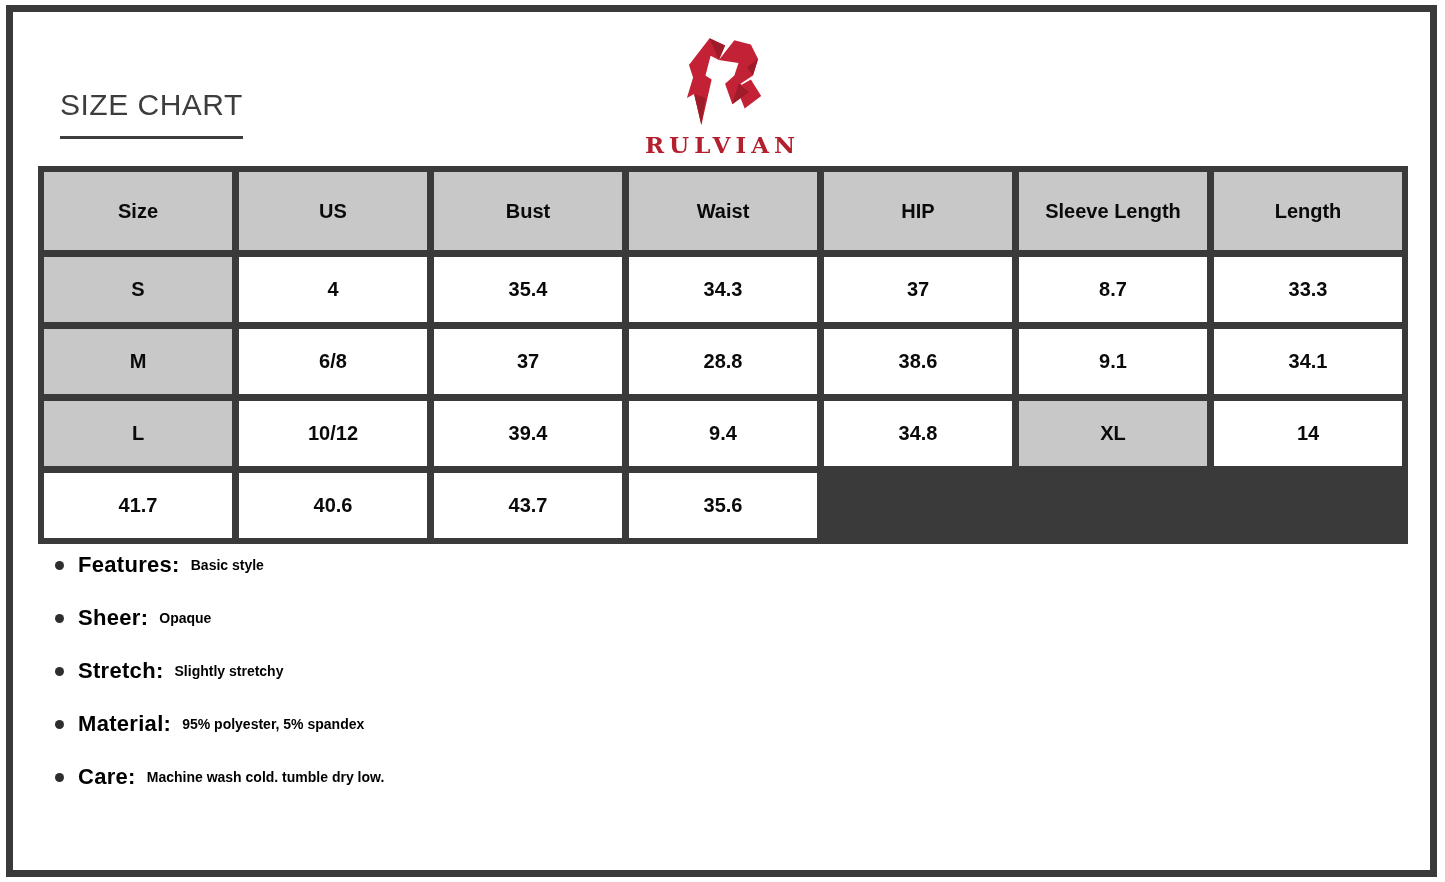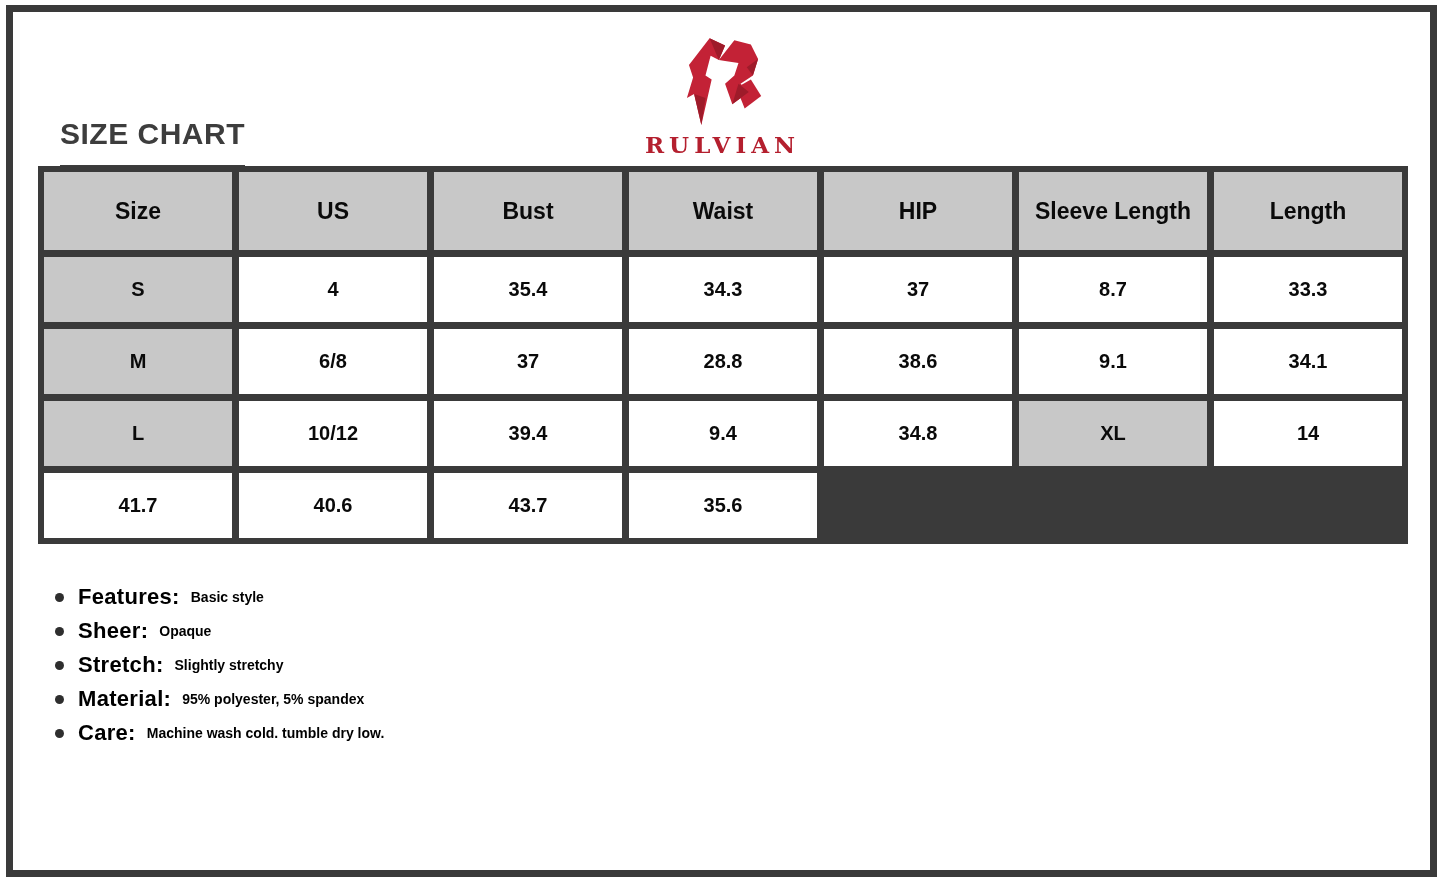--- a/index.html
+++ b/index.html
@@ -2,37 +2,37 @@
 <html><head>
 <meta charset="utf-8">
 <style>
   * { margin:0; padding:0; box-sizing:border-box; }
   html,body { width:1445px; height:882px; background:#ffffff; font-family:"Liberation Sans", sans-serif; }
   .page { position:relative; width:1445px; height:882px; background:#fff; overflow:hidden; }
 
   .frame { position:absolute; top:5px; left:6px; right:8px; bottom:5px; border:7px solid #3a3a3a; pointer-events:none; }
 
   .title-block { position:absolute; left:60px; top:88px; }
-  .page-title { font-size:30px; font-weight:bold; color:#3d3d3d; letter-spacing:0.5px;
-                border-bottom:3px solid #3d3d3d; padding-bottom:14px; display:inline-block;margin-top:29px; }
+  .page-title { font-size:30px; font-weight:normal; color:#3d3d3d; letter-spacing:0.5px;
+                border-bottom:3px solid #3d3d3d; padding-bottom:14px; display:inline-block; }
 
   .logo { position:absolute; left:50%; top:30px; transform:translateX(-50%); text-align:center; width:260px; }
   .logo svg { display:block; margin:0 auto; }
   .wordmark { font-family:"DejaVu Serif", serif; font-weight:bold; font-size:23px; letter-spacing:5px;
               color:#b41f2e; margin-top:3px; white-space:nowrap; }
 
   .size-table { position:absolute; left:38px; top:166px; width:1370px; height:378px;
                 background:#3a3a3a; padding:6px; display:grid;
                 grid-template-columns:repeat(7, 1fr); grid-template-rows:78px repeat(4, 1fr); gap:7px; }
   .cell { display:flex; align-items:center; justify-content:center; background:#ffffff;
           font-weight:bold; font-size:20px; color:#0a0a0a; }
-  .cell.head { background:#c8c8c8; font-size:23px; }
+  .cell.head { background:#c8c8c8; font-size:20px; }
   .cell.size-col { background:#c8c8c8; }
 
-  .details { position:absolute; left:55px; top:584px; display:flex; flex-direction:column; gap:8px; }
+  .details { position:absolute; left:55px; top:552px; display:flex; flex-direction:column; gap:27px; }
   .detail-line { display:flex; align-items:center; }
   .bullet { width:9px; height:9px; border-radius:50%; background:#2e2e2e; margin-right:14px; flex:0 0 auto; align-self:flex-start; margin-top:9px; }
   .detail-label { font-size:22px; font-weight:bold; color:#000; letter-spacing:0.3px; }
   .detail-value { font-size:14px; font-weight:bold; color:#000; margin-left:11px; }
 </style>
 </head>
 <body>
 
 <div class="page">
 

